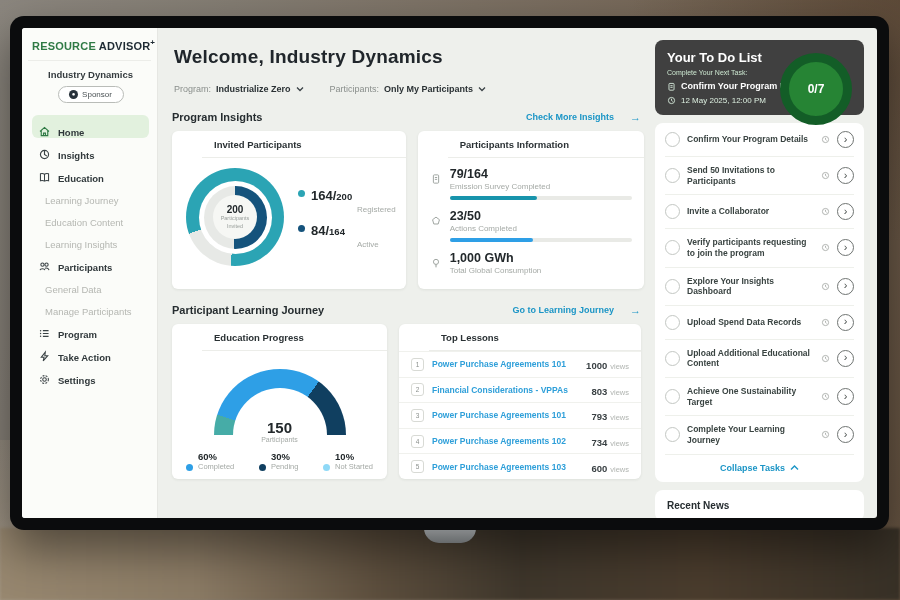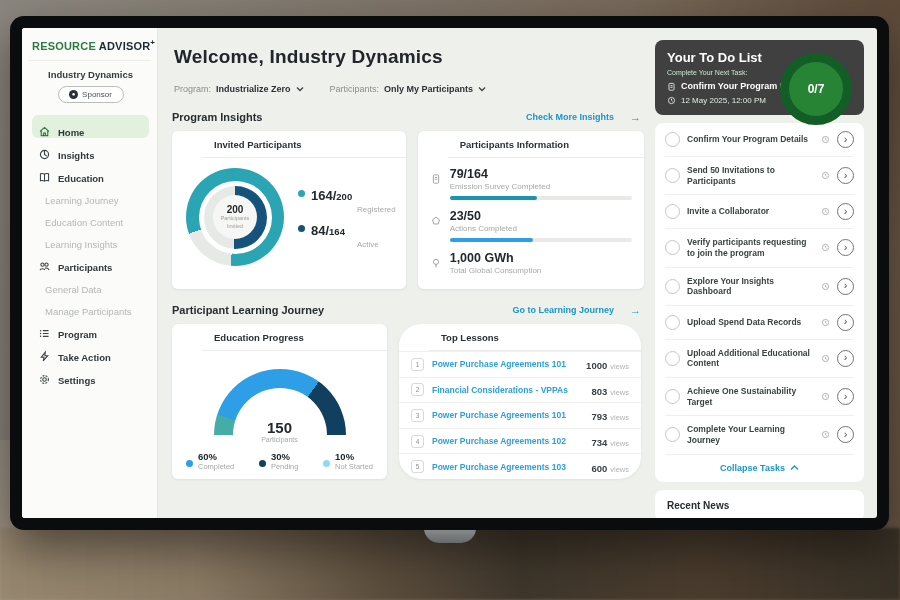--- a/index.html
+++ b/index.html
@@ -83,26 +83,26 @@
   
   .card-edu{width:215px;min-width:215px;height:155px;}
   .gauge-wrap{position:relative;width:132px;height:66px;margin:18px auto 0;}
   .gauge{position:absolute;left:0;top:0;width:132px;height:132px;border-radius:50%;}
   .gauge-mask{position:absolute;left:19px;top:19px;width:94px;height:94px;border-radius:50%;background:#fff;}
   .gauge-clip{position:absolute;left:0;top:0;width:132px;height:66px;overflow:hidden;}
   .gauge-center{position:absolute;left:0;right:0;bottom:-8px;text-align:center;}
   .gauge-center .cv{font-size:15px;font-weight:bold;color:#22282B;}
   .gauge-center .cl{font-size:7px;color:#A5AAA6;}
   .edu-legend{display:flex;justify-content:space-between;padding:16px 14px 0 14px;}
-  .el-item{display:flex;gap:5px;align-items:center;}
+  .el-item{display:flex;gap:5px;align-items:flex-end;}
   .el-pct{font-size:9.5px;font-weight:bold;color:#22282B;}
   .el-lab{font-size:7.5px;color:#A5AAA6;}
 
   
-  .card-lessons{flex:1;height:155px;border-radius:22px;}
+  .card-lessons{flex:1;height:155px;}
   .lesson-row{display:flex;align-items:center;gap:8px;padding:0 12px;height:24.6px;border-top:1px solid #F0F1ED;}
   .lesson-row:first-child{border-top:none;}
   .rank{width:11px;height:11px;border:1px solid #D8DAD5;border-radius:3px;font-size:6.5px;color:#8A8F8C;
     display:flex;align-items:center;justify-content:center;}
   .l-title{flex:1;font-size:8.5px;font-weight:bold;color:#2E9FD9;cursor:pointer;white-space:nowrap;overflow:hidden;}
   .l-views-num{font-size:9.5px;font-weight:bold;color:#3A4144;}
   .l-views-suf{font-size:7.5px;color:#B0B4B0;margin-left:3px;}
 
   
   .rightcol{width:222px;min-width:222px;padding:12px 13px 0 0;box-sizing:border-box;

